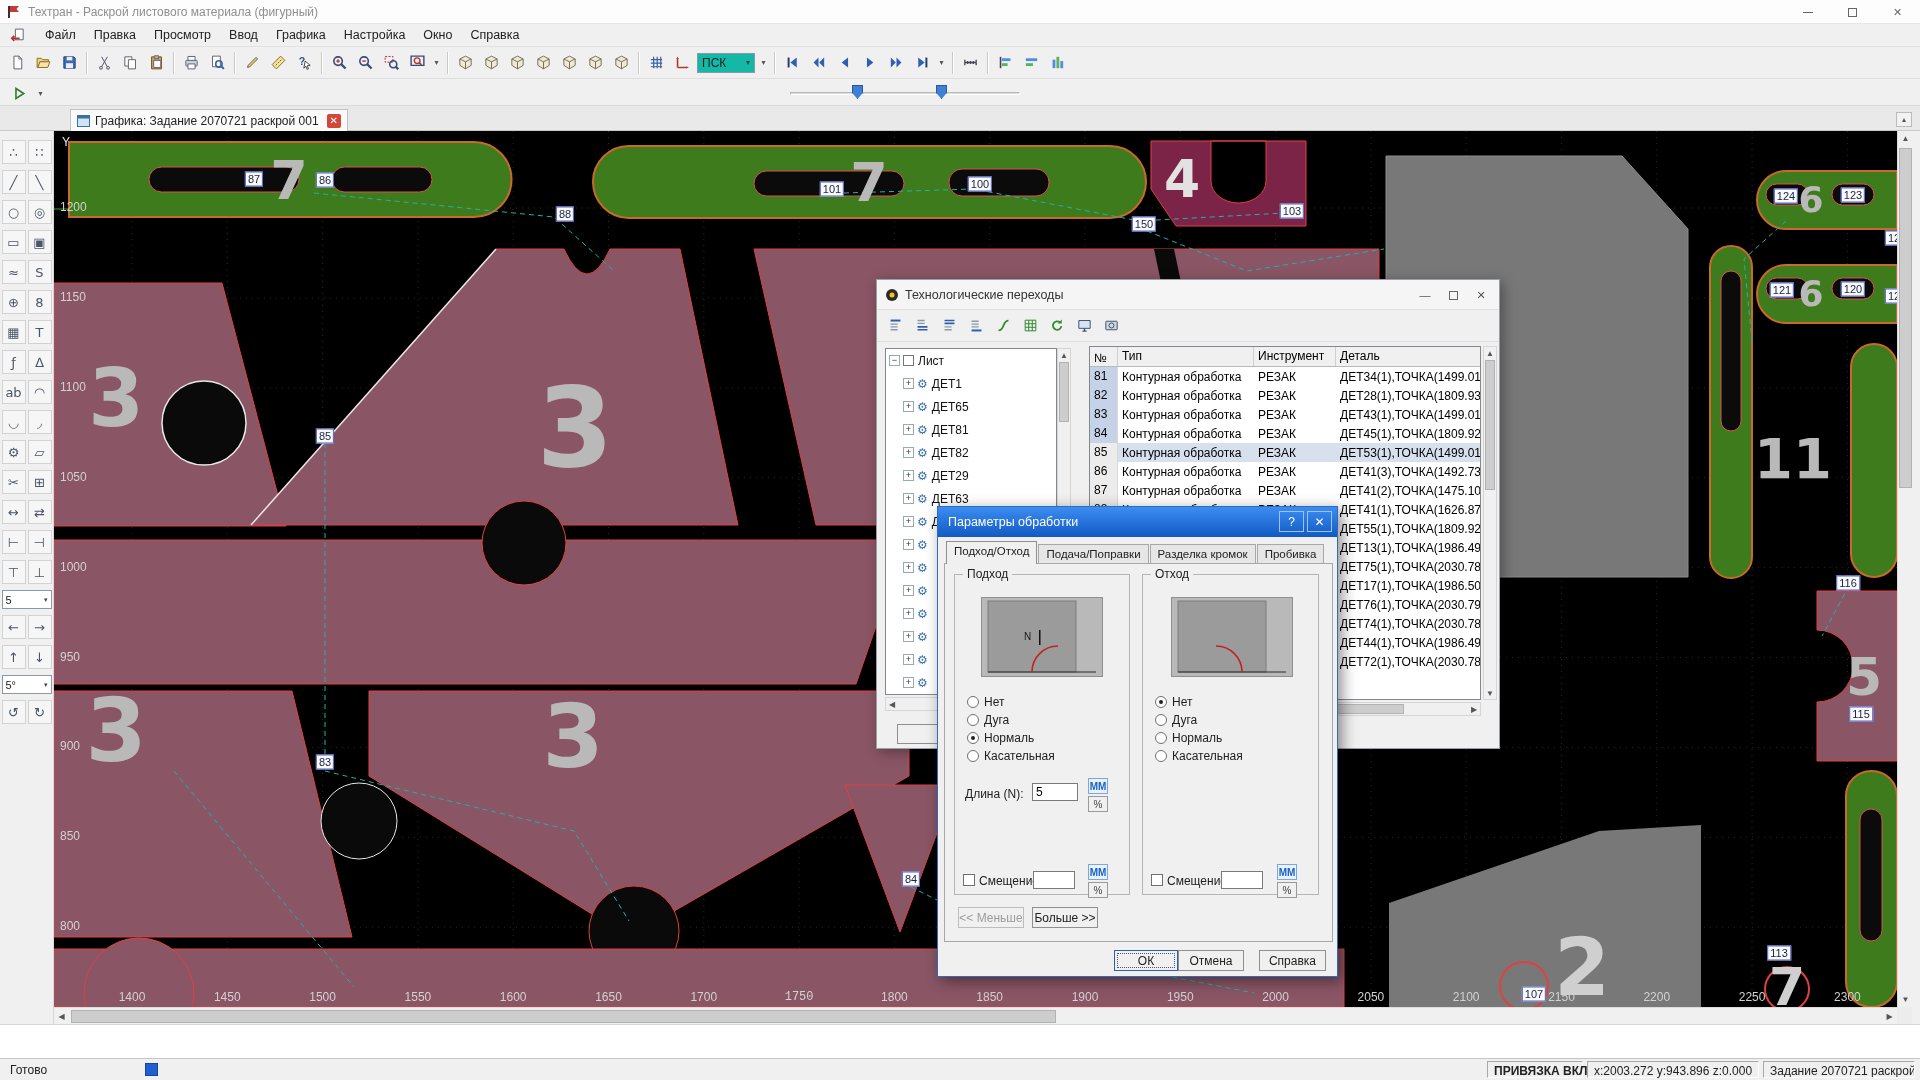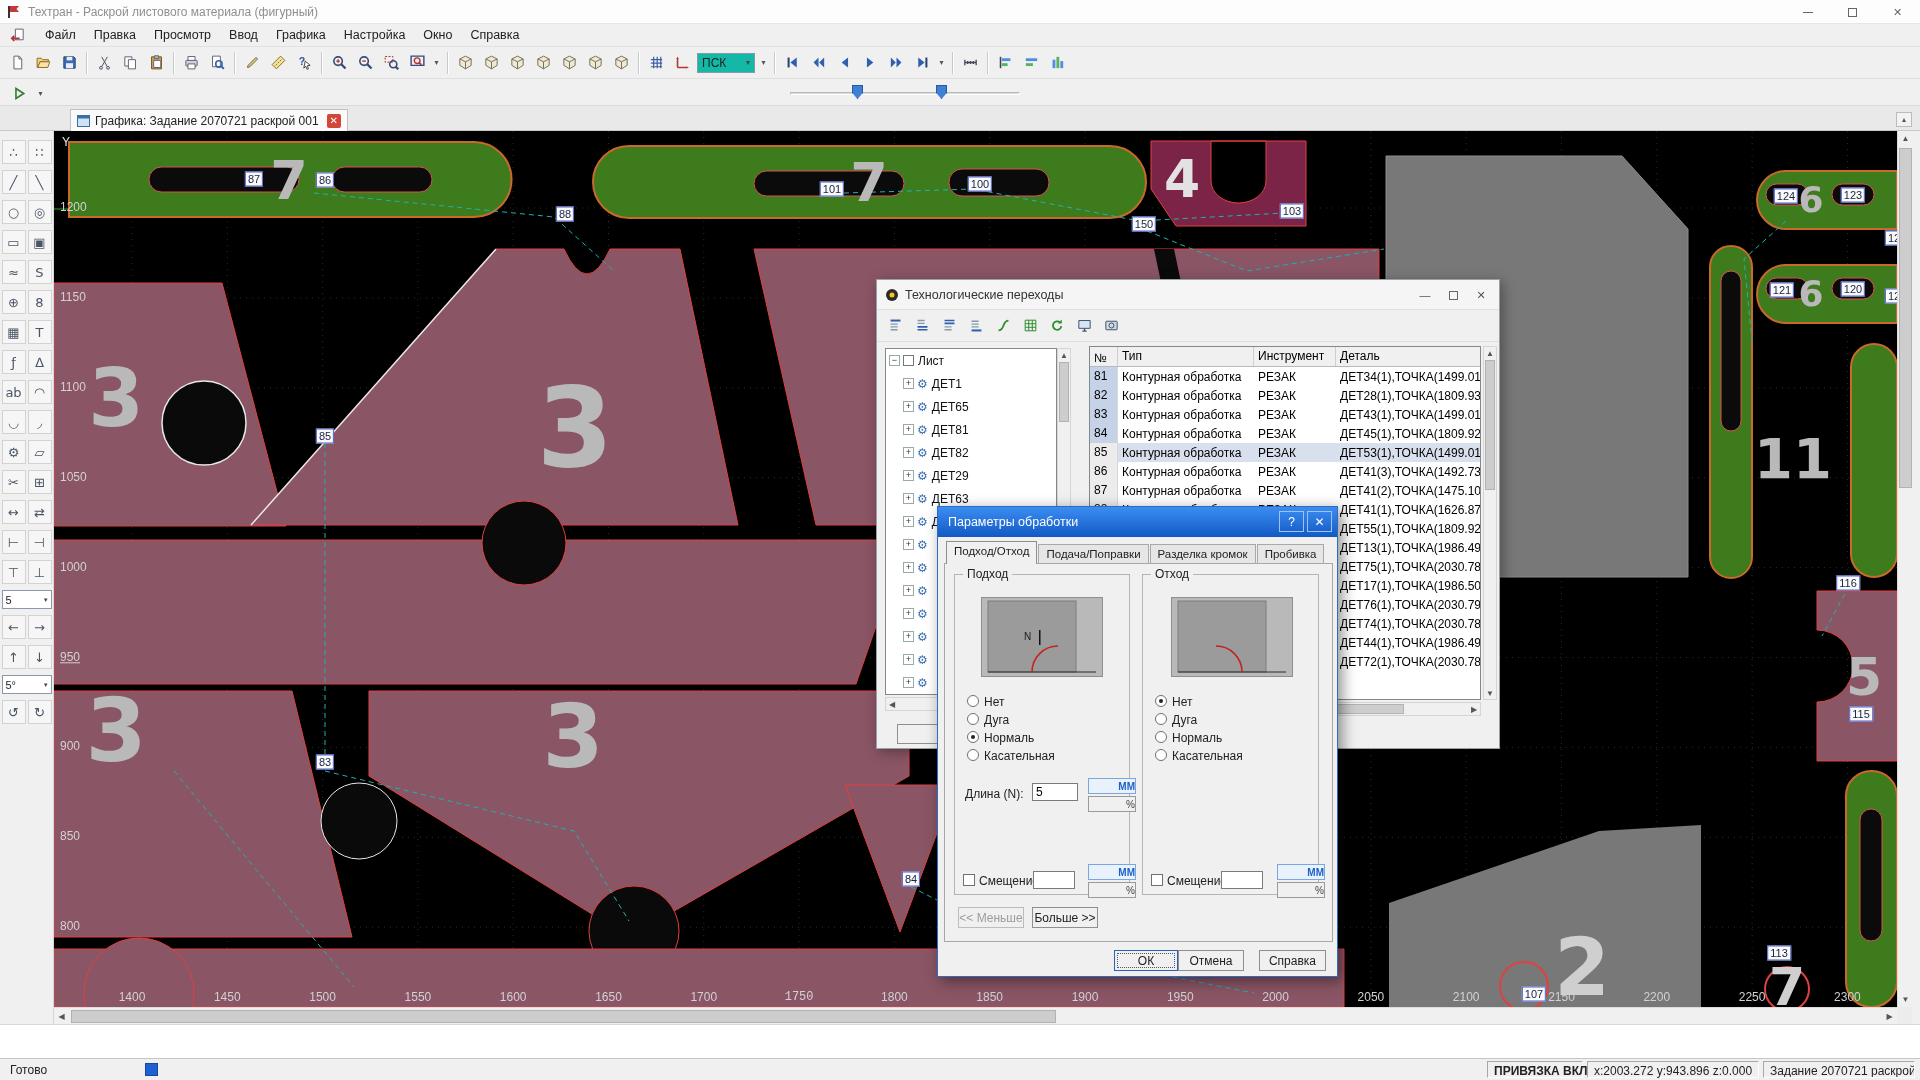--- a/index.html
+++ b/index.html
@@ -147,28 +147,28 @@
     display:flex;align-items:center;justify-content:center}
   .d2tabs{position:absolute;left:8px;top:34px;height:23px;display:flex;align-items:flex-end}
   .d2tab{padding:3px 7px;font-size:11.5px;color:#222;background:#e6e6e6;border:1px solid #a8a8a8;
     border-bottom:none;margin-right:1px;height:20px}
   .d2tab.active{background:#f0f0f0;height:23px;position:relative;z-index:2;border-color:#8f8f8f}
   .d2page{position:absolute;left:6px;top:56px;width:389px;height:379px;border:1px solid #a8a8a8;
     background:#f0f0f0}
   .grp{position:absolute;border:1px solid #b5b5b5;background:#f0f0f0}
   .grpcap{position:absolute;top:-8px;left:8px;background:#f0f0f0;padding:0 4px;font-size:12px;color:#222}
   .preview{position:absolute;border:1px solid #8f8f8f;background:#b9b9b9}
-  .radio-row{position:absolute;display:flex;font-size:12px;color:#222}
+  .radio-row{position:absolute;display:flex;align-items:center;font-size:12px;color:#222}
   .rb{width:12px;height:12px;border:1px solid #707070;border-radius:50%;background:#fff;
     margin-right:5px;position:relative;flex:0 0 auto}
   .rb.sel::after{content:"";position:absolute;left:3px;top:3px;width:4px;height:4px;border-radius:50%;background:#222}
   .flbl{position:absolute;font-size:12px;color:#222;white-space:nowrap}
   .fin{position:absolute;height:18px;border:1px solid #7a7a7a;background:#fff;font-size:12px;
     padding:0 3px;font-family:"Liberation Sans",sans-serif}
-  .unit{position:absolute;width:48px;height:16px;font-size:10px;line-height:13px;text-align:right;
+  .unit{position:absolute;width:20px;height:16px;font-size:10px;line-height:13px;text-align:center;
     background:#f0f0f0;border:1px solid #9a9a9a;color:#444;padding:0}
   .unit.active{color:#1b62c5;background:#e9f1fc;border-color:#7aa7e0;font-weight:bold}
   .cb{position:absolute;width:12px;height:12px;border:1px solid #707070;background:#fff}
   .d2btn{position:absolute;height:21px}
 </style>
 </head>
 <body>
 
 <div class="app">
 
@@ -602,21 +602,21 @@
         <path d="M1795 455 L1768 505"></path>
         <path d="M1093 100 L1193 140 L1330 118"></path>
       </g>
     </svg>
     <div class="origin-label">Y</div>
   <div class="ytick" style="top: 77px;">1200</div>
       <div class="ytick" style="top: 166.9px;">1150</div>
       <div class="ytick" style="top: 256.8px;">1100</div>
       <div class="ytick" style="top: 346.7px;">1050</div>
       <div class="ytick" style="top: 436.6px;">1000</div>
-      <div class="ytick" style="top: 526.5px; text-decoration: underline;">950</div>
+      <div class="ytick" style="top: 526.5px;">950</div>
       <div class="ytick" style="top: 616.4px;">900</div>
       <div class="ytick" style="top: 706.3px;">850</div>
       <div class="ytick" style="top: 796.2px;">800</div>
       <div class="xtick" style="left: 78px;">1400</div>
       <div class="xtick" style="left: 173.3px;">1450</div>
       <div class="xtick" style="left: 268.6px;">1500</div>
       <div class="xtick" style="left: 363.9px;">1550</div>
       <div class="xtick" style="left: 459.2px;">1600</div>
       <div class="xtick" style="left: 554.5px;">1650</div>
       <div class="xtick" style="left: 649.8px;">1700</div>

